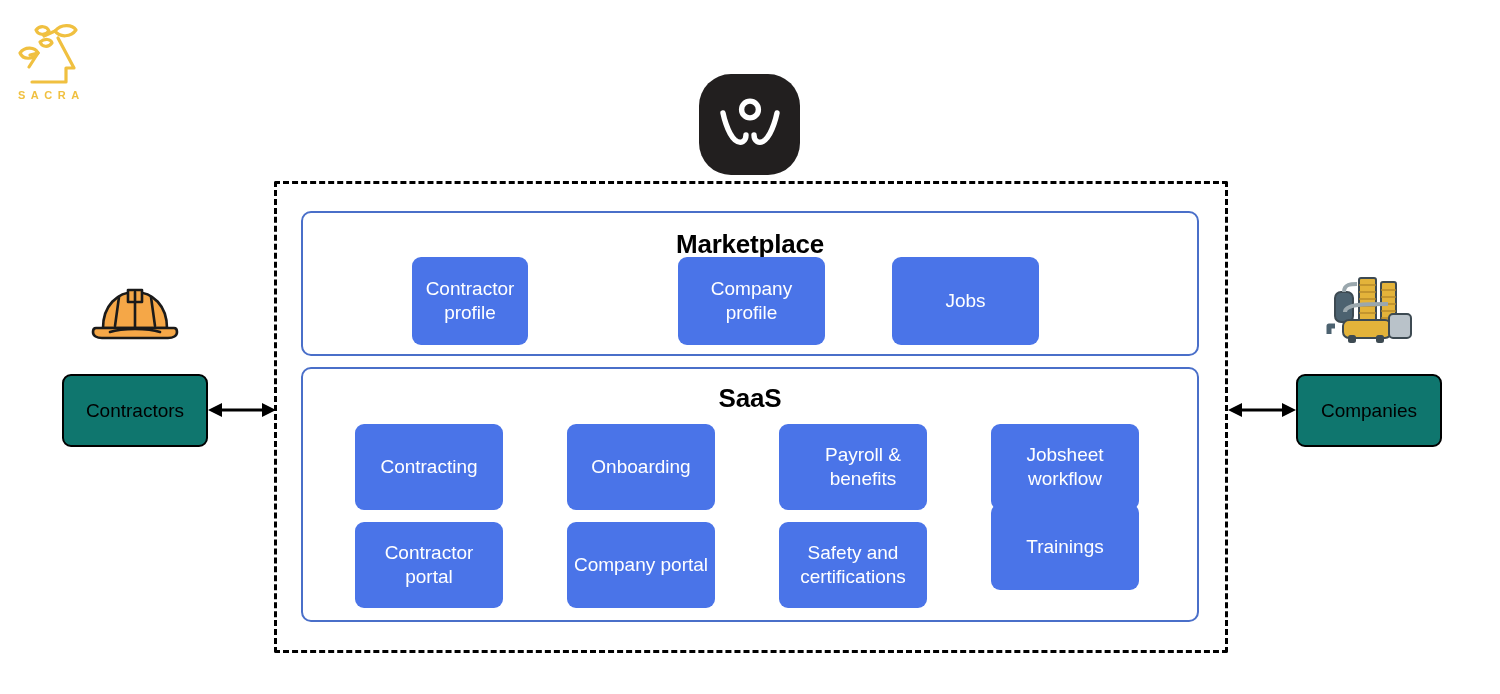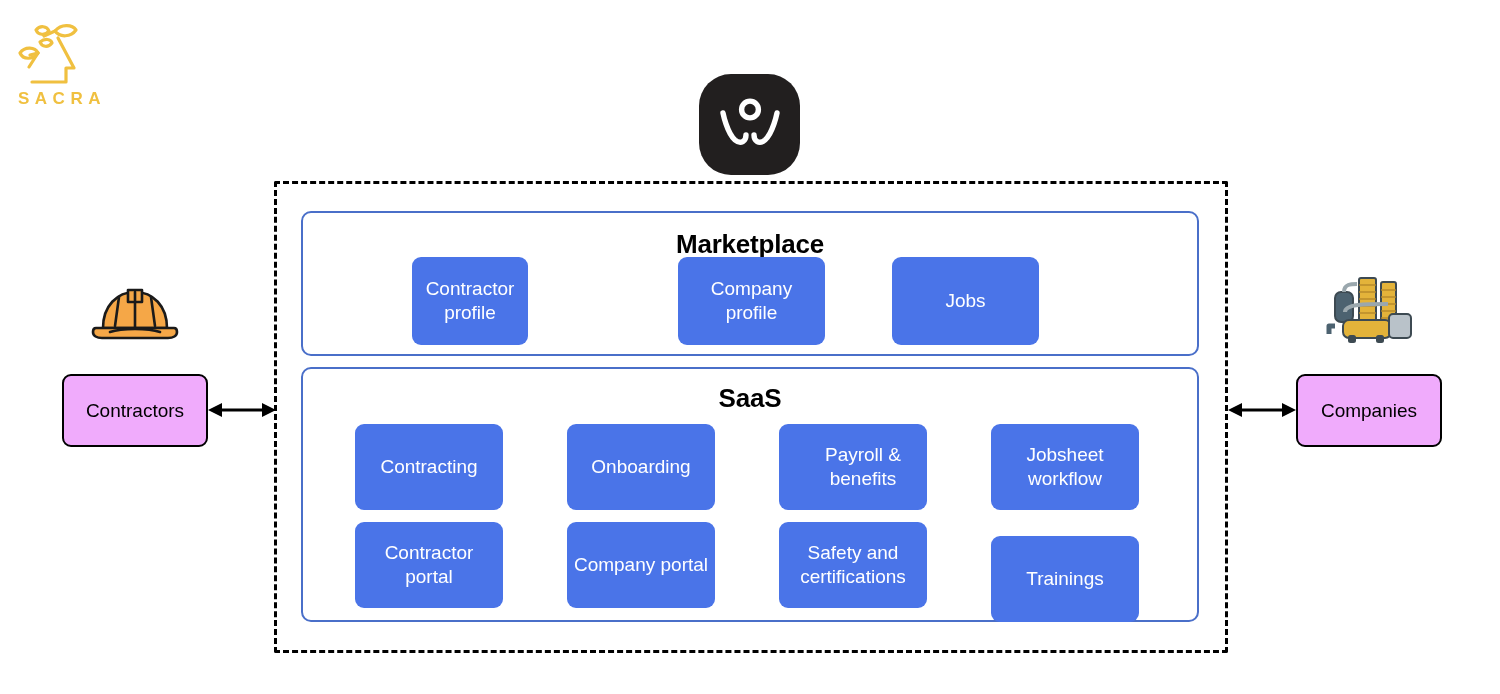--- a/index.html
+++ b/index.html
@@ -23,21 +23,21 @@
     left: 14px;
     top: 12px;
     width: 86px;
     height: 96px;
   }
   #sacra-logo svg { display: block; }
   #sacra-wordmark {
     position: absolute;
     left: 18px;
     top: 89px;
-    font-size: 17px;
+    font-size: 11px;
     font-weight: bold;
     letter-spacing: 5.5px;
     color: #f0c040;
   }
 
   
   #app-icon {
     position: absolute;
     left: 699px;
     top: 74px;
@@ -116,36 +116,36 @@
   
   #card-contracting      { left: 355px;  top: 424px; width: 148px; height: 86px; }
   #card-onboarding       { left: 567px;  top: 424px; width: 148px; height: 86px; }
   #card-payroll-benefits { left: 779px;  top: 424px; width: 148px; height: 86px; padding-left: 26px; }
   #card-jobsheet-workflow{ left: 991px;  top: 424px; width: 148px; height: 86px; }
 
   
   #card-contractor-portal      { left: 355px; top: 522px; width: 148px; height: 86px; }
   #card-company-portal         { left: 567px; top: 522px; width: 148px; height: 86px; }
   #card-safety-certifications  { left: 779px; top: 522px; width: 148px; height: 86px; }
-  #card-trainings              { left: 991px; top: 536px; width: 148px; height: 86px; }
+  #card-trainings              { left: 991px; top: 504px; width: 148px; height: 86px; }
 
   
   .actor-emoji {
     position: absolute;
     width: 110px;
     height: 80px;
   }
   #contractors-emoji { left: 80px;  top: 272px; }
   #companies-emoji   { left: 1313px; top: 272px; }
 
   .actor-box {
     position: absolute;
     border: 2px solid #000000;
     border-radius: 9px;
-    background: #f0abfc;
+    background: #0f766e;
     display: flex;
     align-items: center;
     justify-content: center;
     font-size: 19px;
     color: #000000;
   }
   #contractors-box { left: 62px;   top: 374px; width: 146px; height: 73px; }
   #companies-box   { left: 1296px; top: 374px; width: 146px; height: 73px; }
 
   

